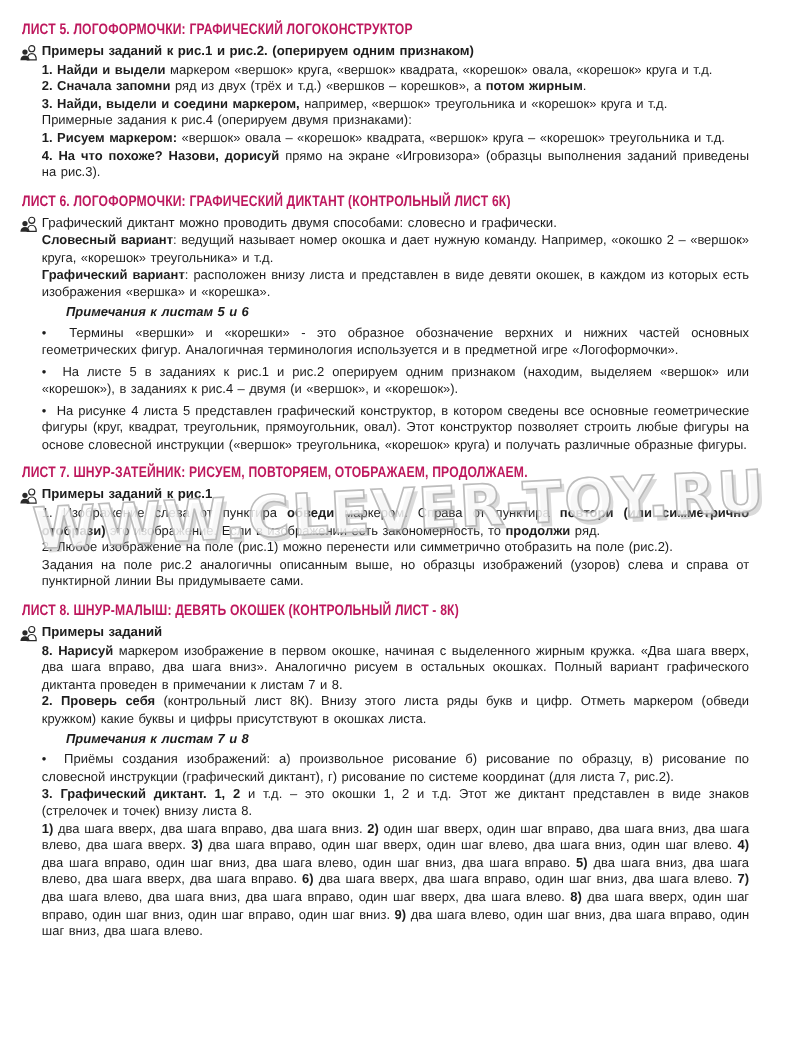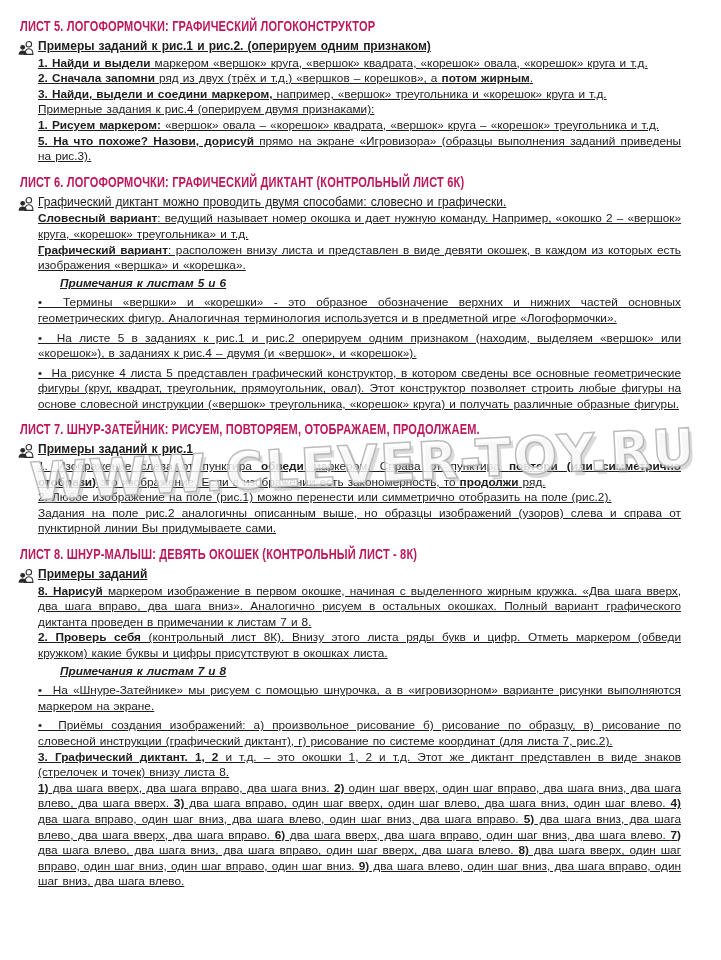--- a/index.html
+++ b/index.html
@@ -7,21 +7,21 @@
     width:721px;height:960px;background:#ffffff;position:relative;overflow:hidden;
     font-family:"Liberation Sans",sans-serif;color:#1d1d1d;
   }
   #doc{position:absolute;left:38px;top:18px;width:643px;}
   .hdr{
     margin:9px 0 3px -18px;font-size:13.8px;line-height:18px;font-weight:bold;
     color:#be185d;white-space:nowrap;
   }
   .sec:first-child .hdr{margin-top:0;}
   .hx{display:inline-block;transform:scaleX(0.8);transform-origin:0 60%;letter-spacing:.2px;}
-  .para{margin:0;font-size:11.8px;line-height:15.6px;text-align:justify;word-spacing:.8px;text-decoration:underline;}
+  .para{margin:0;font-size:11.8px;line-height:15.6px;text-align:justify;word-spacing:.8px;}
   .lead{position:relative;font-size:12px;margin-bottom:1px;text-align:left;}
   .aud-icon{position:absolute;left:-21px;top:1px;width:18px;height:16px;}
   .aud-icon svg{width:18px;height:16px;display:block;}
   .b{font-weight:bold;}
   .i{font-style:italic;text-align:right;}
   .note{margin-left:22px;margin-top:2px;text-align:left;}
   .bullet{margin-top:4px;}
   .watermark{
     position:absolute;left:30px;top:452px;z-index:6;pointer-events:none;
     font-family:"DejaVu Sans",sans-serif;font-weight:bold;font-size:52px;
@@ -46,21 +46,21 @@
     <path d="M8.6 16.2 c0 -4.4 2.1 -6.3 4.6 -6.3 c2.5 0 4.6 1.9 4.6 6.3 z" fill="#ffffff" stroke="#2a2a2a" stroke-width="1.2"></path>
     <circle cx="6.3" cy="8.2" r="2.7" fill="#2a2a2a"></circle>
     <path d="M1.6 16.6 c0 -3.4 2 -4.9 4.7 -4.9 c2.7 0 4.7 1.5 4.7 4.9 z" fill="#2a2a2a"></path>
   </svg>
           </span><span class="b">Примеры заданий к рис.1 и рис.2. (оперируем одним признаком)</span></p>
         <p class="para body"><span class="b">1. Найди и выдели</span><span> маркером «вершок» круга, «вершок» квадрата, «корешок» овала, «корешок» круга и т.д.</span></p>
         <p class="para body"><span class="b">2. Сначала запомни</span><span> ряд из двух (трёх и т.д.) «вершков – корешков», а </span><span class="b">потом жирным</span><span>.</span></p>
         <p class="para body"><span class="b">3. Найди, выдели и соедини маркером,</span><span> например, «вершок» треугольника и «корешок» круга и т.д.</span></p>
         <p class="para body"><span>Примерные задания к рис.4 (оперируем двумя признаками):</span></p>
         <p class="para body"><span class="b">1. Рисуем маркером:</span><span> «вершок» овала – «корешок» квадрата, «вершок» круга – «корешок» треугольника и т.д.</span></p>
-        <p class="para body"><span class="b">5. На что похоже? Назови, дорисуй</span><span> прямо на экране «Игровизора» (образцы выполнения заданий приведены на рис.3).</span></p>
+        <p class="para body"><span class="b">4. На что похоже? Назови, дорисуй</span><span> прямо на экране «Игровизора» (образцы выполнения заданий приведены на рис.3).</span></p>
       </section>
       <section class="sec">
         <h2 class="hdr"><span class="hx">ЛИСТ 6. ЛОГОФОРМОЧКИ: ГРАФИЧЕСКИЙ ДИКТАНТ (КОНТРОЛЬНЫЙ ЛИСТ 6К)</span></h2>
         <p class="para lead"><span class="aud-icon">
             <svg viewBox="0 0 20 18" xmlns="http://www.w3.org/2000/svg">
     <circle cx="13.2" cy="4.8" r="3.1" fill="#ffffff" stroke="#2a2a2a" stroke-width="1.2"></circle>
     <path d="M8.6 16.2 c0 -4.4 2.1 -6.3 4.6 -6.3 c2.5 0 4.6 1.9 4.6 6.3 z" fill="#ffffff" stroke="#2a2a2a" stroke-width="1.2"></path>
     <circle cx="6.3" cy="8.2" r="2.7" fill="#2a2a2a"></circle>
     <path d="M1.6 16.6 c0 -3.4 2 -4.9 4.7 -4.9 c2.7 0 4.7 1.5 4.7 4.9 z" fill="#2a2a2a"></path>
   </svg>
@@ -92,19 +92,18 @@
             <svg viewBox="0 0 20 18" xmlns="http://www.w3.org/2000/svg">
     <circle cx="13.2" cy="4.8" r="3.1" fill="#ffffff" stroke="#2a2a2a" stroke-width="1.2"></circle>
     <path d="M8.6 16.2 c0 -4.4 2.1 -6.3 4.6 -6.3 c2.5 0 4.6 1.9 4.6 6.3 z" fill="#ffffff" stroke="#2a2a2a" stroke-width="1.2"></path>
     <circle cx="6.3" cy="8.2" r="2.7" fill="#2a2a2a"></circle>
     <path d="M1.6 16.6 c0 -3.4 2 -4.9 4.7 -4.9 c2.7 0 4.7 1.5 4.7 4.9 z" fill="#2a2a2a"></path>
   </svg>
           </span><span class="b">Примеры заданий</span></p>
         <p class="para body"><span class="b">8. Нарисуй</span><span> маркером изображение в первом окошке, начиная с выделенного жирным кружка. «Два шага вверх, два шага вправо, два шага вниз». Аналогично рисуем в остальных окошках. Полный вариант графического диктанта проведен в примечании к листам 7 и 8.</span></p>
         <p class="para body"><span class="b">2. Проверь себя</span><span> (контрольный лист 8К). Внизу этого листа ряды букв и цифр. Отметь маркером (обведи кружком) какие буквы и цифры присутствуют в окошках листа.</span></p>
         <p class="para note"><span class="b i">Примечания к листам 7 и 8</span></p>
-        <p class="para bullet"><span>•&nbsp; На «Шнуре-Затейнике» мы рисуем с помощью шнурочка, а в «игровизорном» варианте рисунки выполняются маркером на экране.</span></p>
         <p class="para bullet"><span>•&nbsp; Приёмы создания изображений: а) произвольное рисование б) рисование по образцу, в) рисование по словесной инструкции (графический диктант), г) рисование по системе координат (для листа 7, рис.2).</span></p>
         <p class="para body"><span class="b">3. Графический диктант. 1, 2</span><span> и т.д. – это окошки 1, 2 и т.д. Этот же диктант представлен в виде знаков (стрелочек и точек) внизу листа 8.</span></p>
         <p class="para body"><span class="b">1)</span><span> два шага вверх, два шага вправо, два шага вниз. </span><span class="b">2)</span><span> один шаг вверх, один шаг вправо, два шага вниз, два шага влево, два шага вверх. </span><span class="b">3)</span><span> два шага вправо, один шаг вверх, один шаг влево, два шага вниз, один шаг влево. </span><span class="b">4)</span><span> два шага вправо, один шаг вниз, два шага влево, один шаг вниз, два шага вправо. </span><span class="b">5)</span><span> два шага вниз, два шага влево, два шага вверх, два шага вправо. </span><span class="b">6)</span><span> два шага вверх, два шага вправо, один шаг вниз, два шага влево. </span><span class="b">7)</span><span> два шага влево, два шага вниз, два шага вправо, один шаг вверх, два шага влево. </span><span class="b">8)</span><span> два шага вверх, один шаг вправо, один шаг вниз, один шаг вправо, один шаг вниз. </span><span class="b">9)</span><span> два шага влево, один шаг вниз, два шага вправо, один шаг вниз, два шага влево.</span></p>
       </section>
     </main>
 </div>
 
 </body></html>

